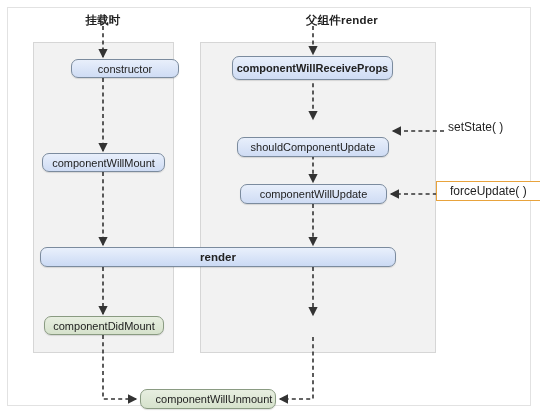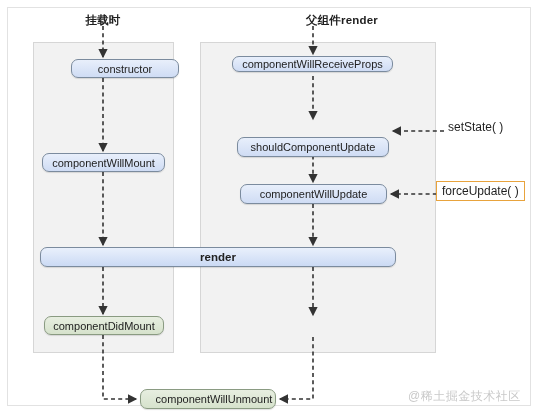--- a/index.html
+++ b/index.html
@@ -70,41 +70,41 @@
     font-weight: bold;
     font-size: 11.5px;
     border-color: #7b8b9e;
     background: linear-gradient(to bottom, #e9f0fc 0%, #cbdaf4 100%);
   }
 
   #n-constructor    { left: 57px;  top: 59px;  width: 108px;  height: 19px; margin-left: 14px; }
   #n-willmount      { left: 42px;  top: 153px; width: 123px; height: 19px; }
   #n-didmount       { left: 44px;  top: 316px; width: 120px; height: 19px; }
 
-  #n-willreceive    { left: 232px; top: 56px;  width: 161px; height: 16px; }
+  #n-willreceive    { left: 232px; top: 56px;  width: 161px; height: 24px; font-weight: bold; }
   #n-shouldupdate   { left: 237px; top: 137px; width: 152px; height: 20px; }
   #n-willupdate     { left: 240px; top: 184px; width: 147px; height: 20px; }
   #n-didupdate      { left: 246px; top: 317px; width: 136px; height: 20px; }
 
   #n-render         { left: 40px;  top: 247px; width: 356px; height: 20px; }
   #n-willunmount    { left: 140px; top: 389px; width: 136px; height: 20px; padding-left: 12px; }
 
   .side-label {
     position: absolute;
     font-size: 12px;
     color: #1f1f1f;
     white-space: nowrap;
   }
   #lbl-setstate { left: 448px; top: 120px; }
   #lbl-forceupdate {
     left: 436px;
     top: 181px;
     border: 1.5px solid #e8a33d;
     background: #ffffff;
-    padding: 2px 5px;
+    padding: 2px 13px;
     box-sizing: border-box;
   }
 
   #wires {
     position: absolute;
     left: 0; top: 0;
     width: 540px; height: 414px;
     pointer-events: none;
   }
   .wire {
@@ -170,15 +170,14 @@
   <div class="node" id="n-willreceive">componentWillReceiveProps</div>
   <div class="node" id="n-shouldupdate">shouldComponentUpdate</div>
   <div class="node" id="n-willupdate">componentWillUpdate</div>
 
   <div class="node wide" id="n-render">render</div>
   <div class="node green" id="n-willunmount">componentWillUnmount</div>
 
   <div class="side-label" id="lbl-setstate">setState( )</div>
   <div class="side-label" id="lbl-forceupdate">forceUpdate( )</div>
 
-  <div class="watermark">@稀土掘金技术社区</div>
 
 </div>
 
 </body></html>

